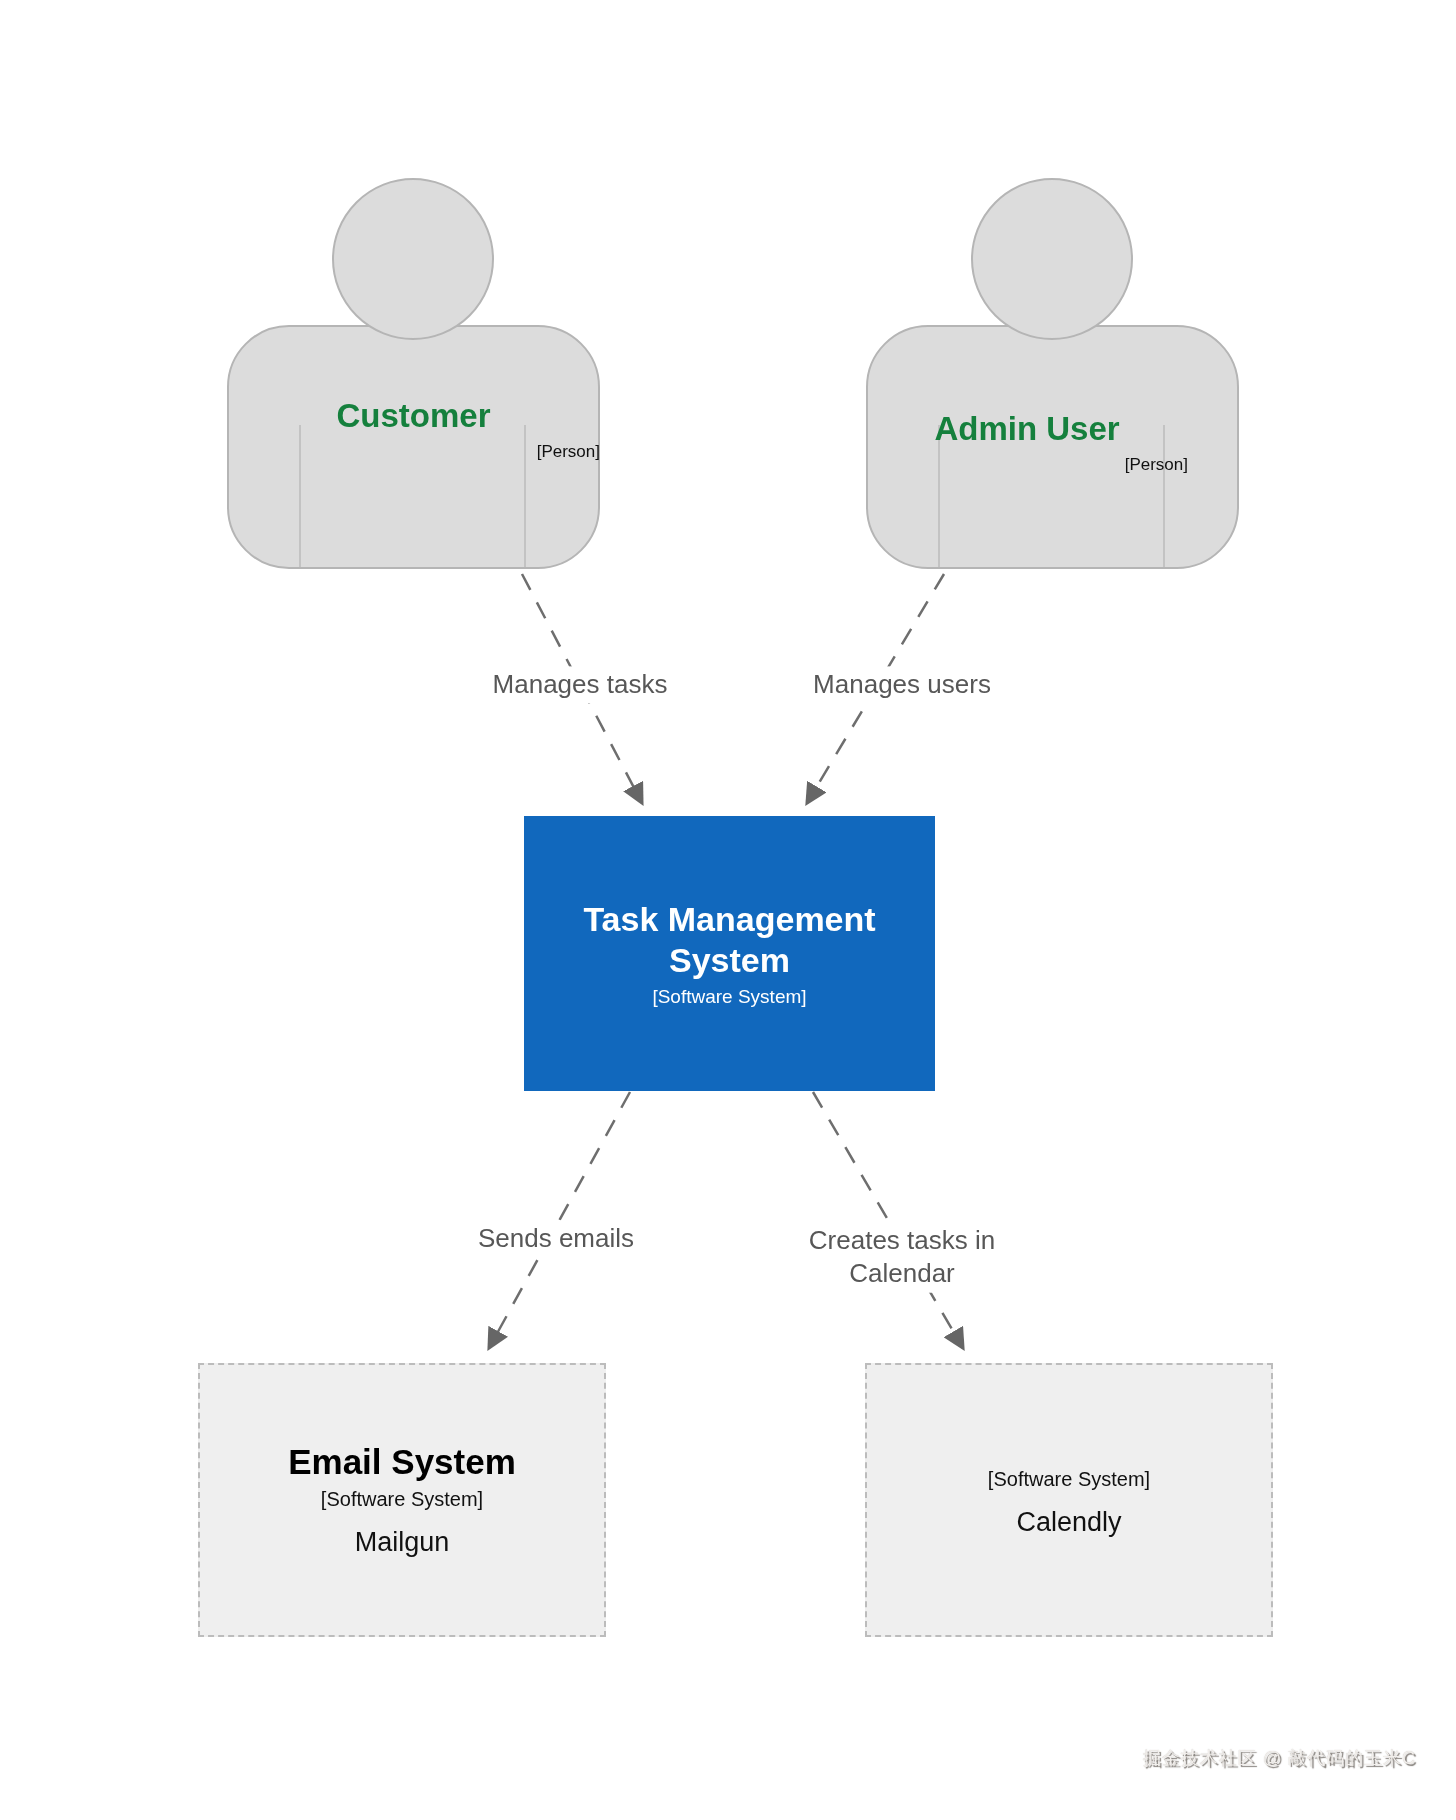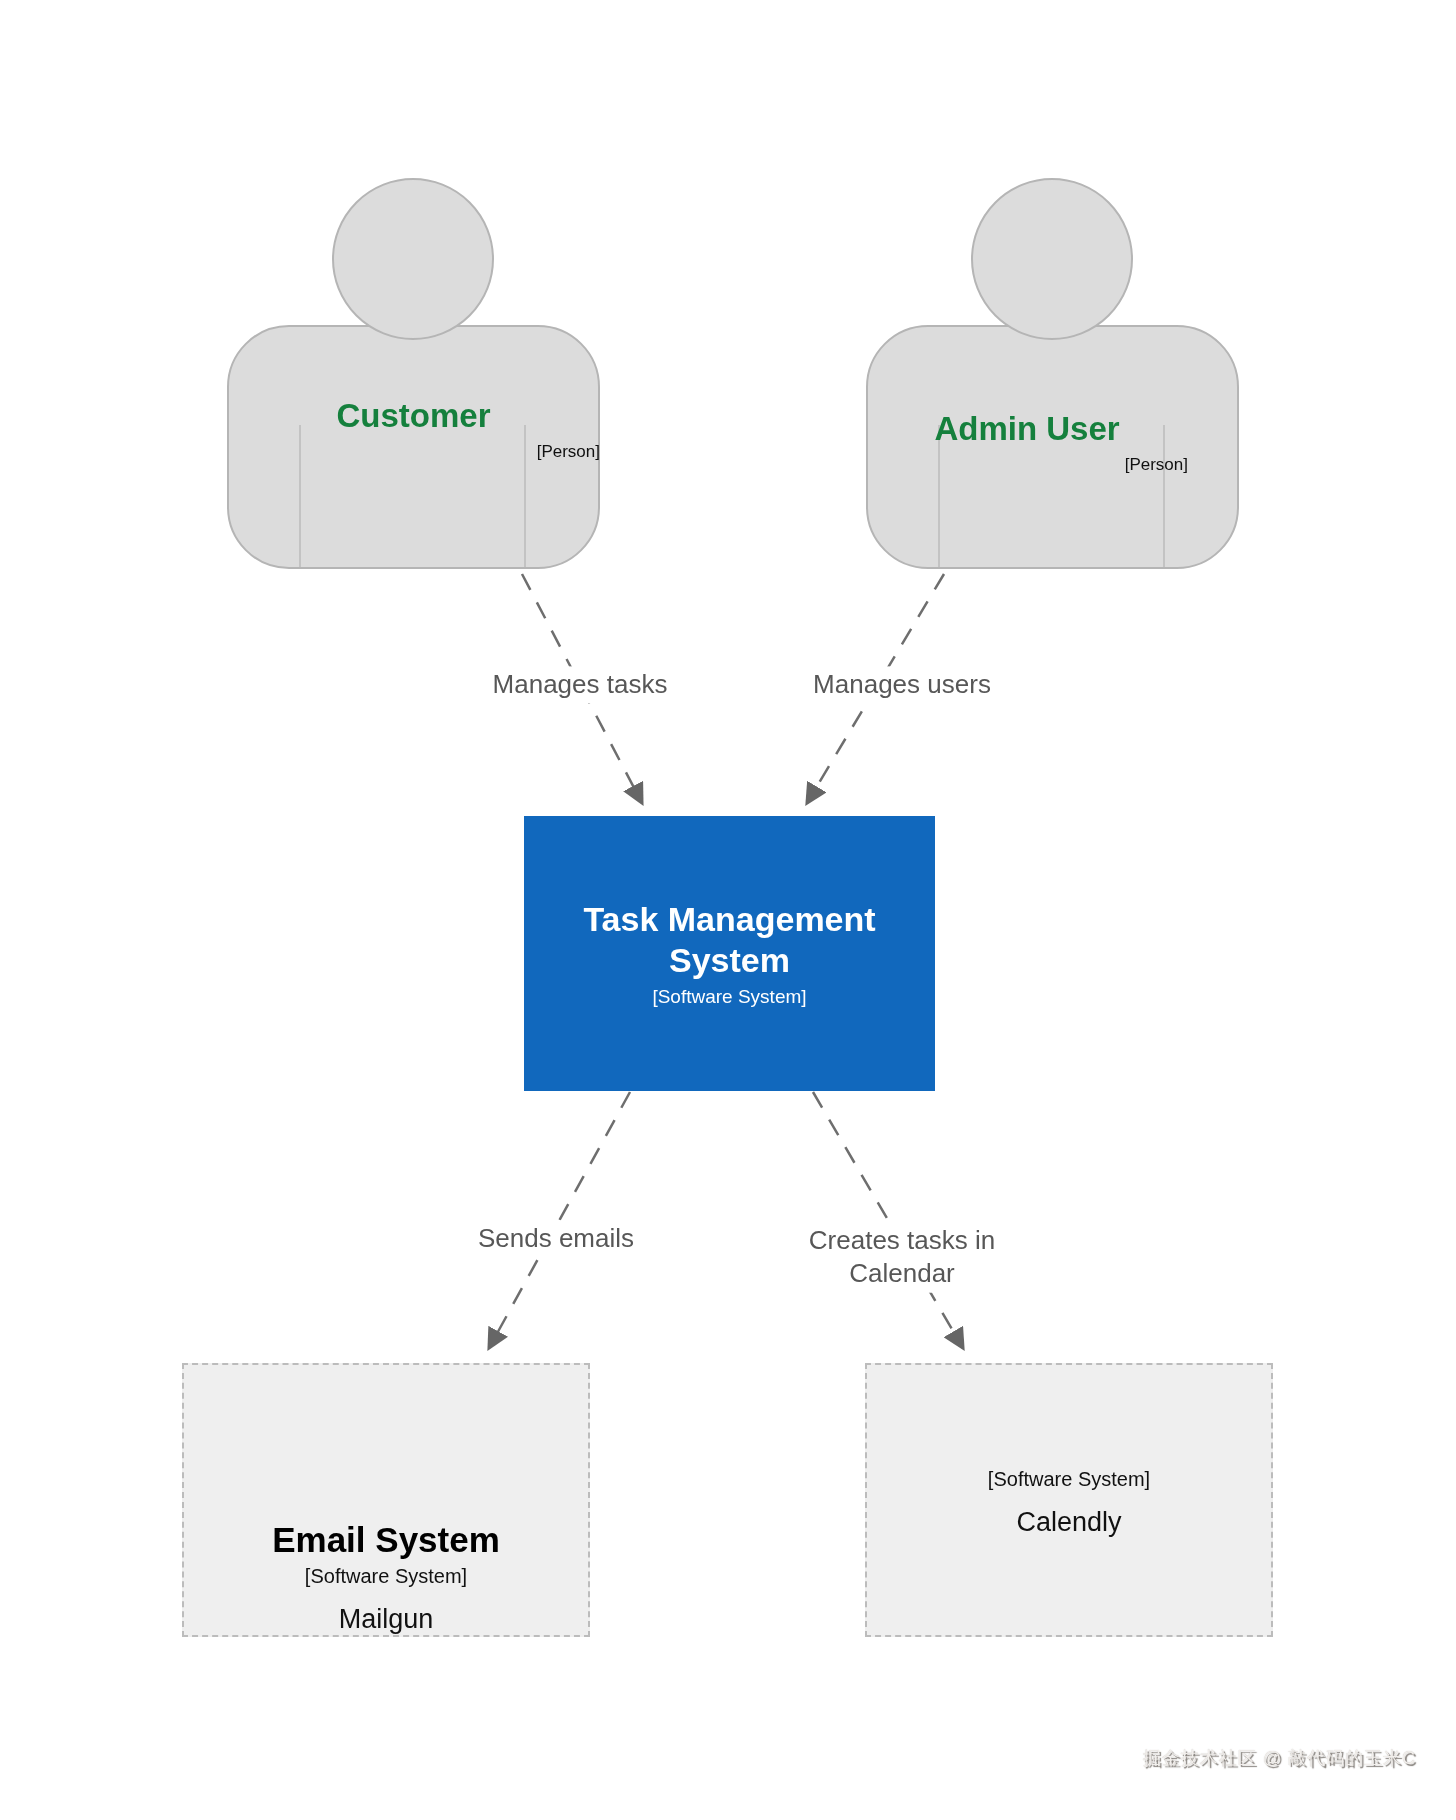--- a/index.html
+++ b/index.html
@@ -41,21 +41,21 @@
   
   .sys-ext{
     position:absolute;top:1363px;width:408px;height:274px;
     background:#efefef;border:2px dashed #bcbcbc;z-index:2;
     display:flex;flex-direction:column;align-items:center;justify-content:center;
     text-align:center;box-sizing:border-box;color:#000;
   }
   .sys-ext .name{font-size:35px;font-weight:bold;line-height:1.15;}
   .sys-ext .stype{font-size:20px;margin-top:5px;color:#111;}
   .sys-ext .tech{font-size:27px;margin-top:16px;color:#111;}
-  .sys-email{left:182px;justify-content:flex-end;}
+  .sys-email{left:198px;}
   .sys-calendar{left:865px;}
 
   
   .rel-label{
     position:absolute;z-index:6;transform:translate(-50%,-50%);
     font-size:26px;color:#575757;background:#ffffff;
     padding:2px 8px;white-space:nowrap;text-align:center;line-height:1.28;
   }
   .rel-label.wrap{white-space:normal;width:220px;}
 

